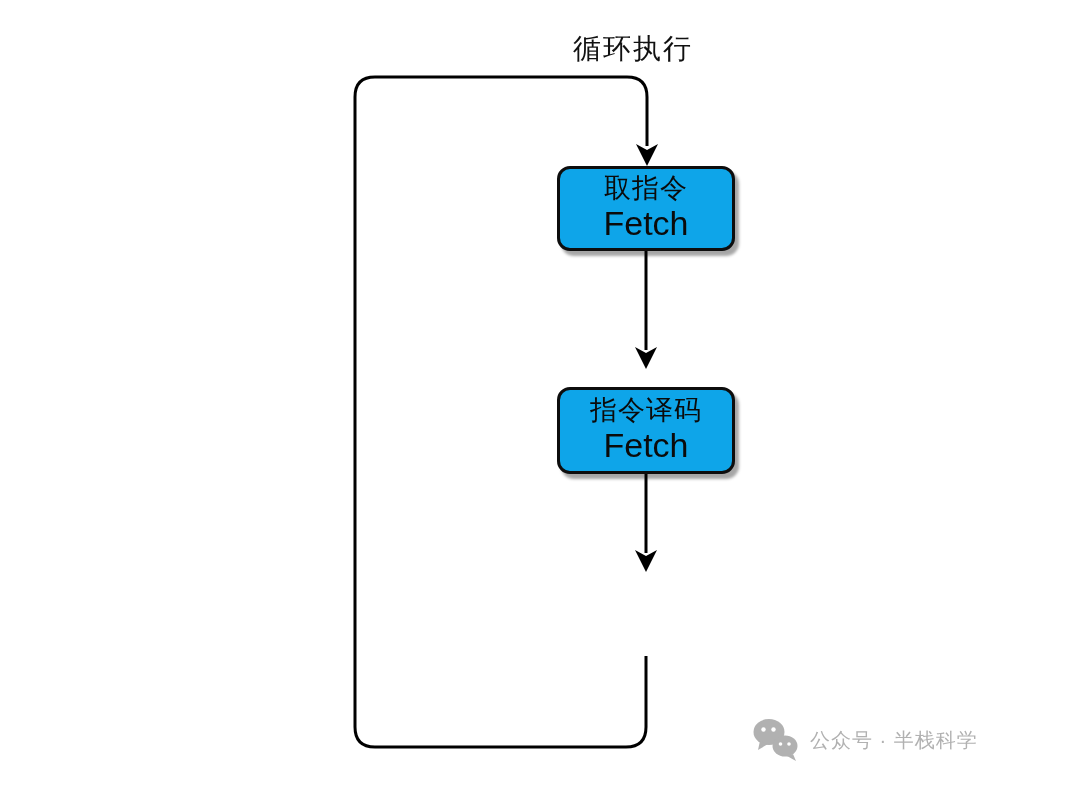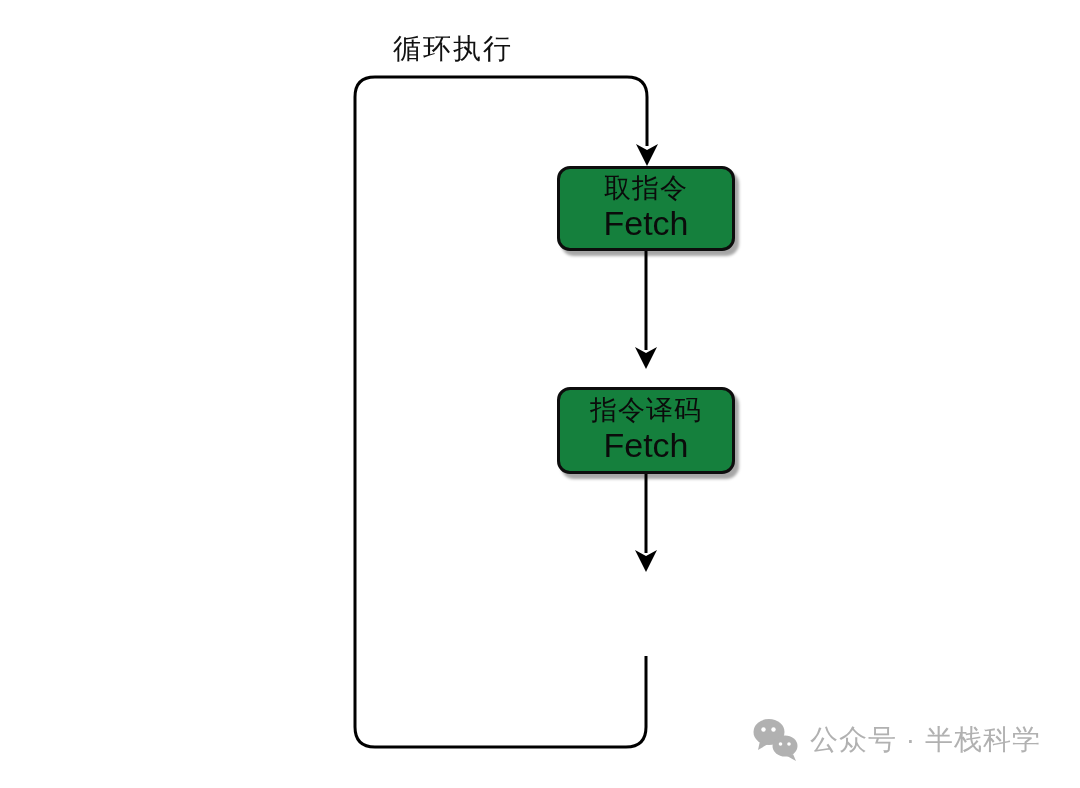--- a/index.html
+++ b/index.html
@@ -13,39 +13,39 @@
     width: 1080px;
     height: 788px;
     background: #ffffff;
     overflow: hidden;
   }
   .diagram-title {
     position: absolute;
     left: 393px;
     top: 30px;
     width: 300px;
-    text-align: left;
+    text-align: right;
     font-size: 28px;
     font-weight: 500;
     color: #111111;
     letter-spacing: 2px;
   }
   .connector-svg {
     position: absolute;
     left: 0;
     top: 0;
     width: 1080px;
     height: 788px;
   }
   .flow-box {
     position: absolute;
     left: 557px;
     width: 178px;
     height: 85px;
-    background: #15803d;
+    background: #0ea5e9;
     border: 3px solid #0d0d0d;
     border-radius: 13px;
     box-shadow: 4px 5px 3px rgba(0,0,0,0.35);
     display: flex;
     flex-direction: column;
     align-items: center;
     justify-content: center;
     box-sizing: border-box;
   }
   .flow-box .zh {
@@ -65,21 +65,21 @@
   .watermark {
     position: absolute;
     left: 752px;
     top: 718px;
     display: flex;
     align-items: center;
     gap: 10px;
     color: #b1b1b1;
   }
   .watermark .wm-text {
-    font-size: 28px;
+    font-size: 20px;
     letter-spacing: 1px;
     white-space: nowrap;
   }
   .wm-icon { width: 48px; height: 44px; }
 </style>
 </head>
 <body>
 
 <div class="canvas">
 

